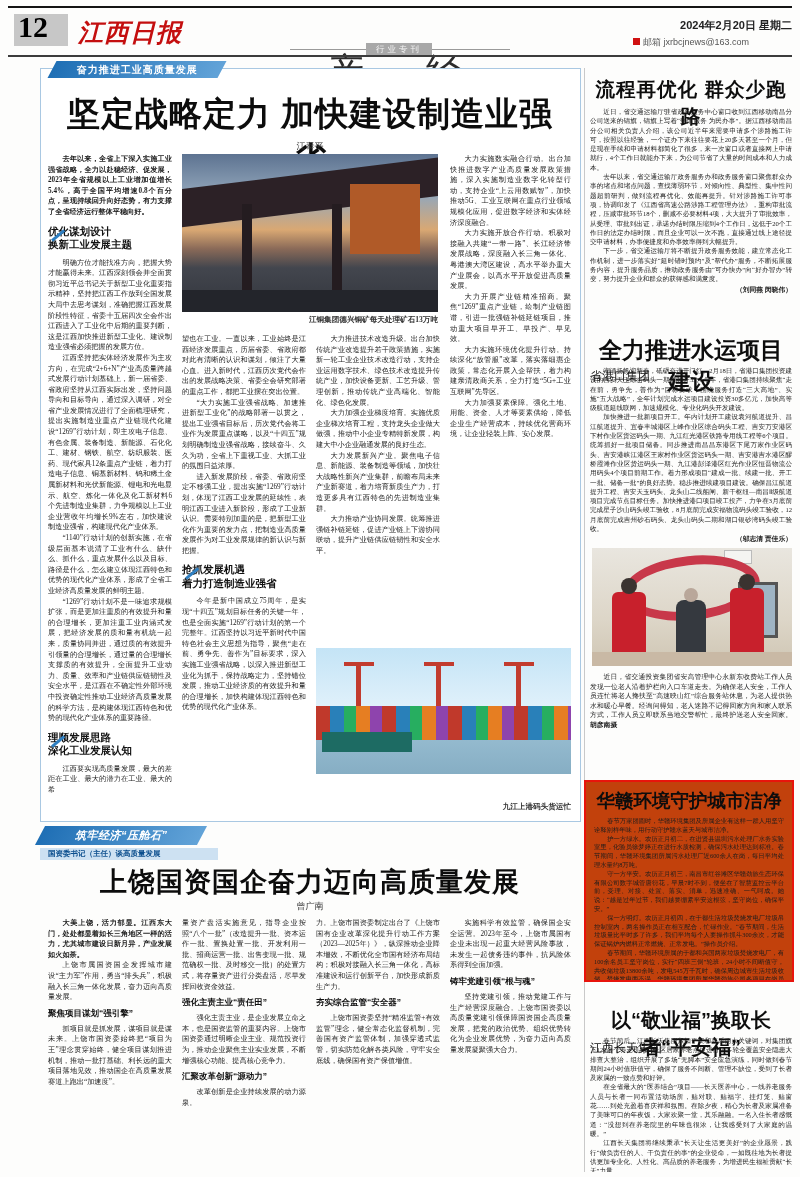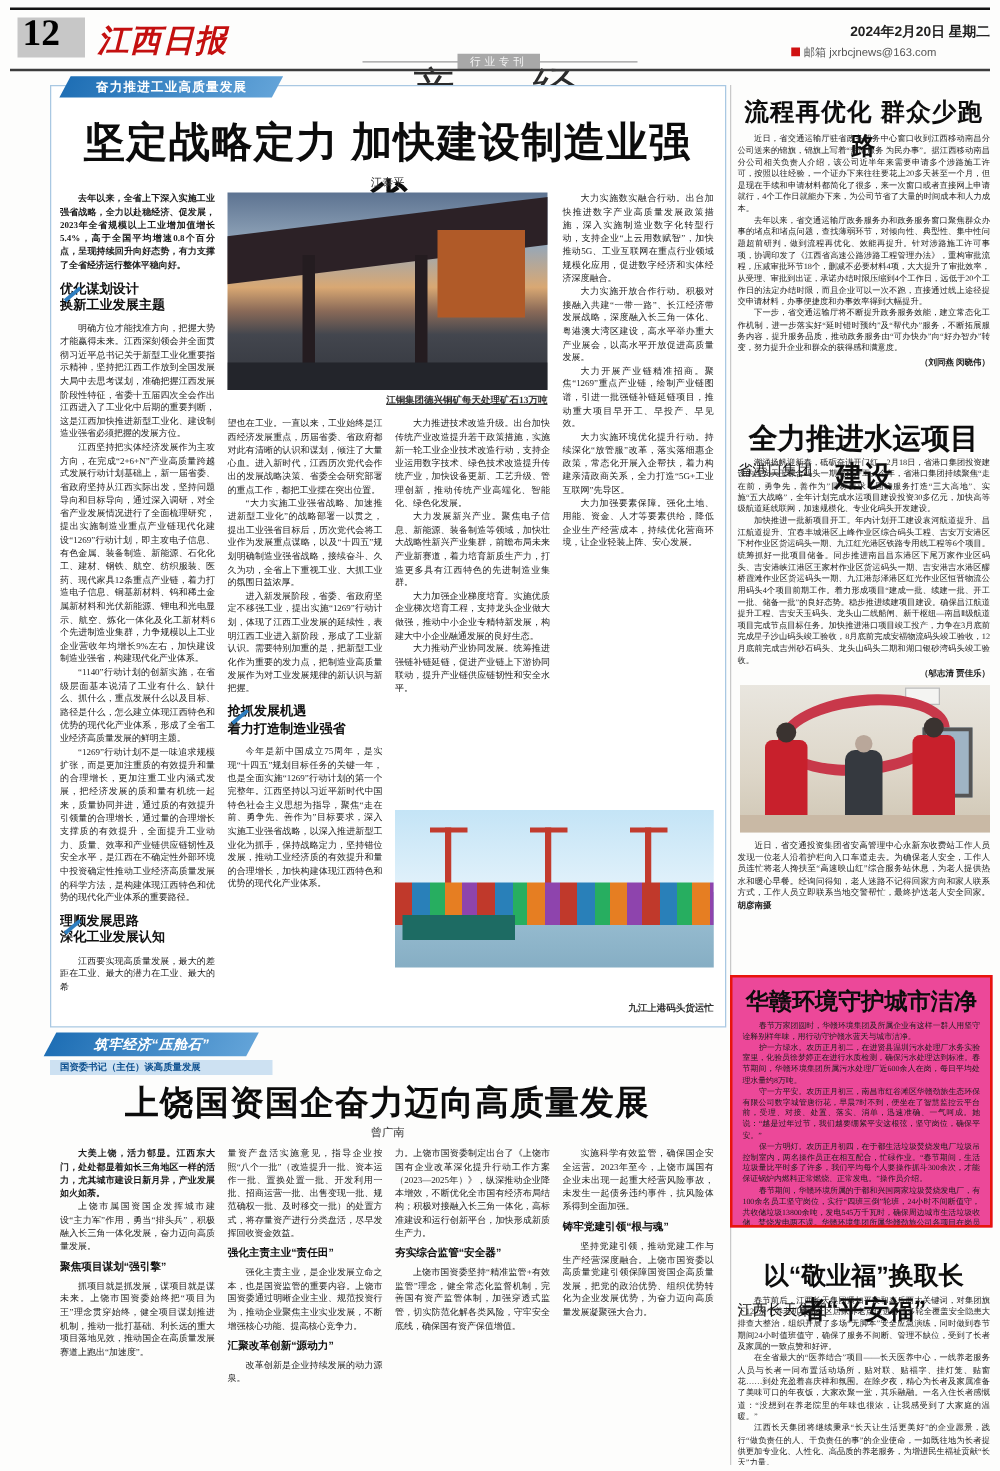--- a/index.html
+++ b/index.html
@@ -71,21 +71,21 @@
   .ph3 .fig{position:absolute;width:34px;height:70px;background:#c8202c;border-radius:6px 6px 0 0;}
   .ph3 .fig .head{position:absolute;top:-14px;left:9px;width:16px;height:16px;border-radius:50%;background:#3a3330;}
   .ph3 .figL{left:20px;top:44px;} .ph3 .figR{right:28px;top:40px;}
   .ph3 .elder{position:absolute;left:84px;top:52px;width:30px;height:58px;background:#35393f;border-radius:8px 8px 0 0;}
   .ph3 .elder .head{position:absolute;top:-12px;left:8px;width:14px;height:14px;border-radius:50%;background:#b9a79a;}
   .ph3 .sofa{position:absolute;left:0;bottom:0;width:100%;height:14px;background:#c9b9a5;}
   
   .vrule{width:1px;background:#c9c9c9;}
   .rc-title{font-weight:900;color:#0d0d0d;text-align:center;}
   .kicker{font-weight:normal;font-size:12px;color:#111;margin-top:48px;}
-  .redbox{border:2.5px solid #e8140c;background:#ec4899;padding:5px 8px;box-sizing:border-box;overflow:hidden;}
+  .redbox{border:2.5px solid #e8140c;background:#c2410c;padding:5px 8px;box-sizing:border-box;overflow:hidden;}
   .redbox .rc p{font-size:6.3px;line-height:8.8px;}
   .redbox-title{font-weight:900;font-size:18.5px;text-align:center;color:#0d0d0d;margin:1px 0 4px;}
   .cap-credit{font-weight:bold;}
   .vol-caption{font-family:"Liberation Serif",serif;font-size:6.8px;line-height:9.6px;
                text-align:justify;text-indent:13.6px;color:#222;}
 </style>
 </head>
 <body>
 
 <div class="abs topline" style="left:8px;top:6px;width:784px;"></div>
@@ -112,21 +112,21 @@
 <div class="abs lead-title" style="left:56px;top:92px;width:508px;">坚定战略定力  加快建设制造业强省</div>
 <div class="abs lead-byline" style="left:56px;top:140px;width:508px;font-family:Liberation Serif, serif;">江泰平</div>
 
 <div class="photo ph1" style="left:182px;top:154px;width:256px;height:158px;">
   <div class="conveyor"></div>
   <div class="machine"></div>
   <div class="leg1"></div>
   <div class="leg2"></div>
   <div class="ground"></div>
 </div>
-<div class="abs caption" style="left:182px;top:315px;width:256px;text-decoration:underline;">江铜集团德兴铜矿每天处理矿石13万吨</div>
+<div class="abs caption" style="left:182px;top:315px;width:256px;">江铜集团德兴铜矿每天处理矿石13万吨</div>
 
 <div class="col" style="left:48px;top:154px;width:124px;height:658px;">
   <p style="font-weight:bold">去年以来，全省上下深入实施工业强省战略，全力以赴稳经济、促发展，2023年全省规模以上工业增加值增长5.4%，高于全国平均增速0.8个百分点，呈现持续回升向好态势，有力支撑了全省经济运行整体平稳向好。</p>
   <div class="lead-sub">
     <span class="deco"></span>
     <span>优化谋划设计</span><br>
     <span>换新工业发展主题</span>
   </div>
   <p>明确方位才能找准方向，把握大势才能赢得未来。江西深刻领会并全面贯彻习近平总书记关于新型工业化重要指示精神，坚持把江西工作放到全国发展大局中去思考谋划，准确把握江西发展阶段性特征，省委十五届四次全会作出江西进入了工业化中后期的重要判断，这是江西加快推进新型工业化、建设制造业强省必须把握的发展方位。</p>
   <p>江西坚持把实体经济发展作为主攻方向，在完成“2+6+N”产业高质量跨越式发展行动计划基础上，新一届省委、省政府坚持从江西实际出发，坚持问题导向和目标导向，通过深入调研，对全省产业发展情况进行了全面梳理研究，提出实施制造业重点产业链现代化建设“1269”行动计划，即主攻电子信息、有色金属、装备制造、新能源、石化化工、建材、钢铁、航空、纺织服装、医药、现代家具12条重点产业链，着力打造电子信息、铜基新材料、钨和稀土金属新材料和光伏新能源、锂电和光电显示、航空、炼化一体化及化工新材料6个先进制造业集群，力争规模以上工业企业营收年均增长9%左右，加快建设制造业强省，构建现代化产业体系。</p>
@@ -147,22 +147,22 @@
   <div class="lead-sub">
     <span class="deco"></span>
     <span>抢抓发展机遇</span><br>
     <span>着力打造制造业强省</span>
   </div>
   <p>今年是新中国成立75周年，是实现“十四五”规划目标任务的关键一年，也是全面实施“1269”行动计划的第一个完整年。江西坚持以习近平新时代中国特色社会主义思想为指导，聚焦“走在前、勇争先、善作为”目标要求，深入实施工业强省战略，以深入推进新型工业化为抓手，保持战略定力，坚持错位发展，推动工业经济质的有效提升和量的合理增长，加快构建体现江西特色和优势的现代化产业体系。</p>
 </div>
 
 <div class="col" style="left:316px;top:334px;width:124px;height:306px;">
   <p>大力推进技术改造升级。出台加快传统产业改造提升若干政策措施，实施新一轮工业企业技术改造行动，支持企业运用数字技术、绿色技术改造提升传统产业，加快设备更新、工艺升级、管理创新，推动传统产业高端化、智能化、绿色化发展。</p>
+  <p>大力加强企业梯度培育。实施优质企业梯次培育工程，支持龙头企业做大做强，推动中小企业专精特新发展，构建大中小企业融通发展的良好生态。</p>
   <p>大力发展新兴产业。聚焦电子信息、新能源、装备制造等领域，加快壮大战略性新兴产业集群，前瞻布局未来产业新赛道，着力培育新质生产力，打造更多具有江西特色的先进制造业集群。</p>
-  <p>大力加强企业梯度培育。实施优质企业梯次培育工程，支持龙头企业做大做强，推动中小企业专精特新发展，构建大中小企业融通发展的良好生态。</p>
   <p>大力推动产业协同发展。统筹推进强链补链延链，促进产业链上下游协同联动，提升产业链供应链韧性和安全水平。</p>
 </div>
 
 <div class="col" style="left:450px;top:154px;width:121px;height:486px;">
   <p>大力实施数实融合行动。出台加快推进数字产业高质量发展政策措施，深入实施制造业数字化转型行动，支持企业“上云用数赋智”，加快推动5G、工业互联网在重点行业领域规模化应用，促进数字经济和实体经济深度融合。</p>
   <p>大力实施开放合作行动。积极对接融入共建“一带一路”、长江经济带发展战略，深度融入长三角一体化、粤港澳大湾区建设，高水平举办重大产业展会，以高水平开放促进高质量发展。</p>
   <p>大力开展产业链精准招商。聚焦“1269”重点产业链，绘制产业链图谱，引进一批强链补链延链项目，推动重大项目早开工、早投产、早见效。</p>
   <p>大力实施环境优化提升行动。持续深化“放管服”改革，落实落细惠企政策，常态化开展入企帮扶，着力构建亲清政商关系，全力打造“5G+工业互联网”先导区。</p>
   <p>大力加强要素保障。强化土地、用能、资金、人才等要素供给，降低企业生产经营成本，持续优化营商环境，让企业轻装上阵、安心发展。</p>
 </div>

